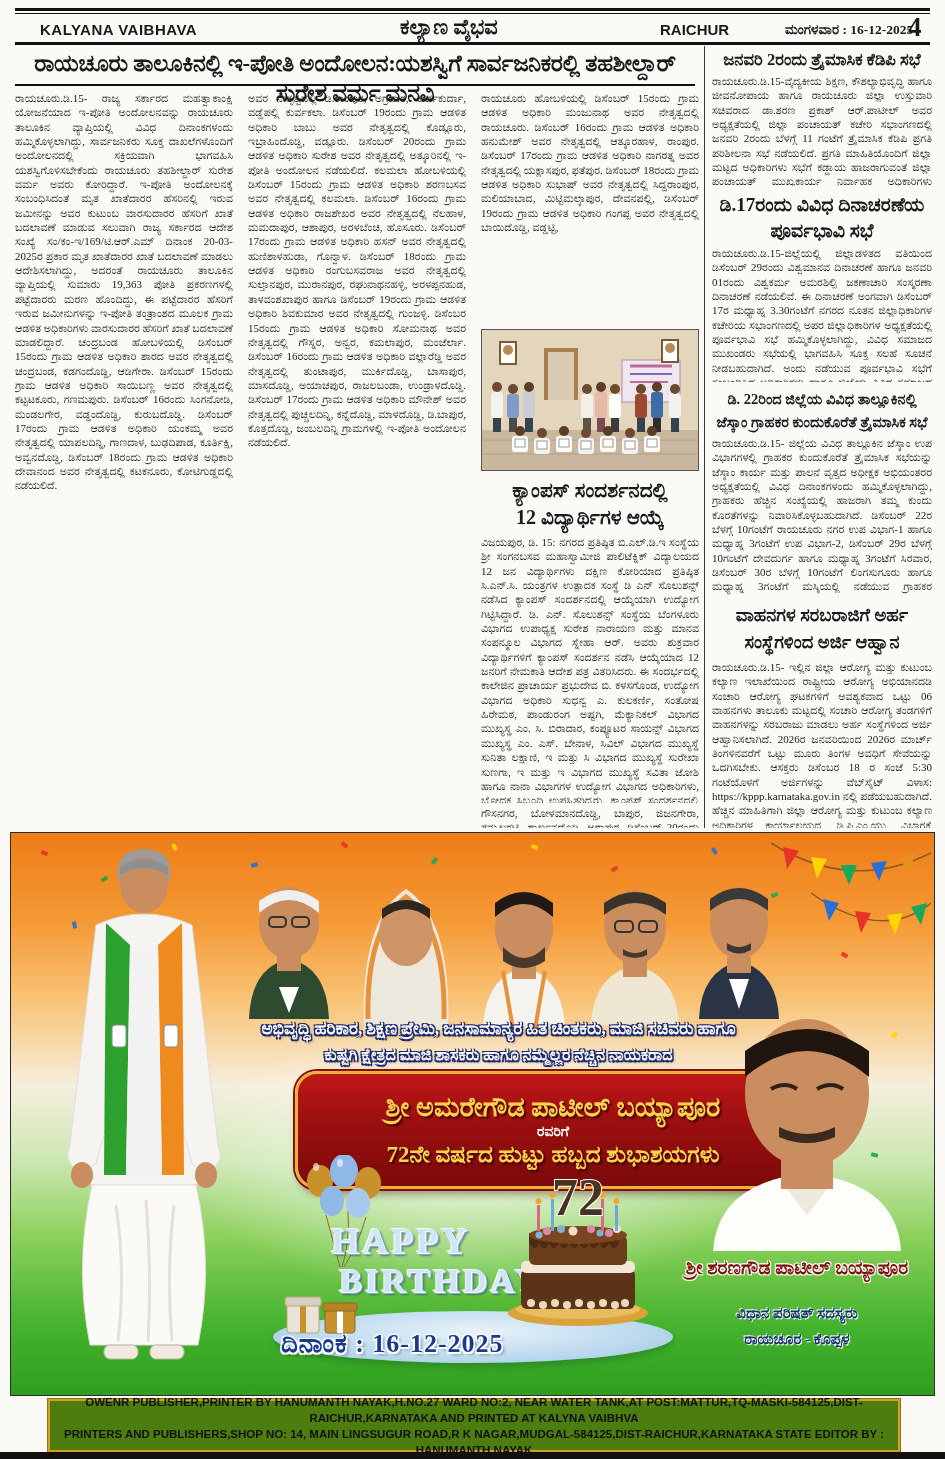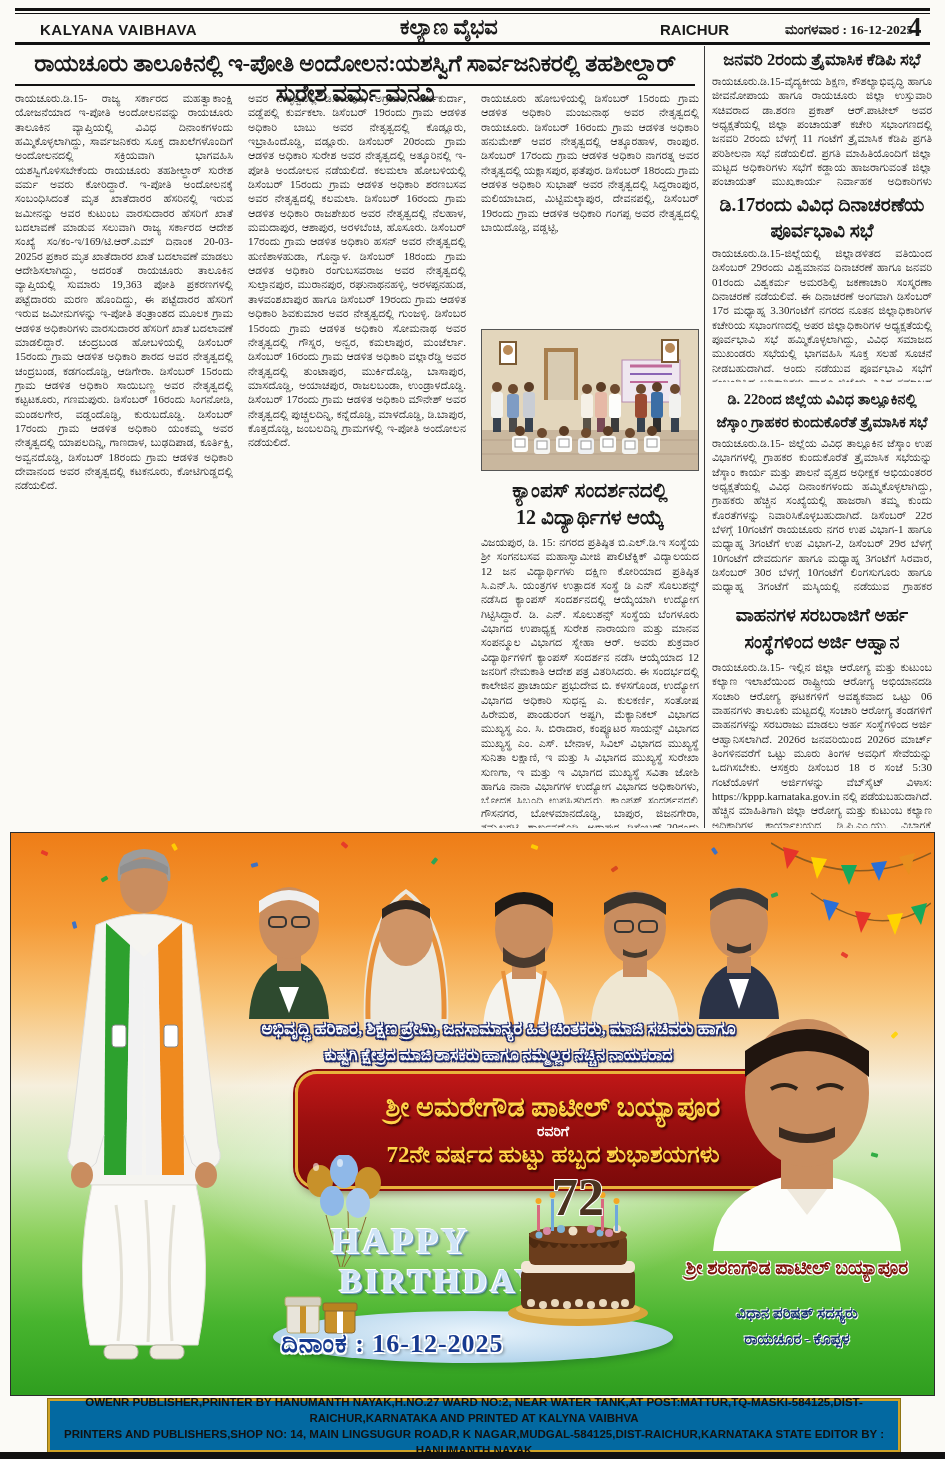--- a/index.html
+++ b/index.html
@@ -72,21 +72,21 @@
   .cf span:nth-child(7){left:520px;top:12px;background:#ffd400;transform:rotate(20deg);}
   .cf span:nth-child(8){left:600px;top:34px;background:#d6411f;transform:rotate(-35deg);}
   .cf span:nth-child(9){left:700px;top:16px;background:#2a6fd6;transform:rotate(55deg);}
   .cf span:nth-child(10){left:760px;top:60px;background:#16a85c;transform:rotate(-20deg);}
   .cf span:nth-child(11){left:830px;top:120px;background:#e6332a;transform:rotate(30deg);}
   .cf span:nth-child(12){left:880px;top:200px;background:#ffd400;transform:rotate(-45deg);}
   .cf span:nth-child(13){left:860px;top:320px;background:#1fa637;transform:rotate(15deg);}
   .cf span:nth-child(14){left:60px;top:90px;background:#2a6fd6;transform:rotate(75deg);}
   
   .footer-box{
-    background:#0369a1;border:2px solid #cfa226;box-shadow:0 0 0 1px #8f7413;
+    background:#4d7c0f;border:2px solid #cfa226;box-shadow:0 0 0 1px #8f7413;
     font-family:"Liberation Sans","DejaVu Sans",sans-serif;
     font-weight:bold;font-size:11.5px;line-height:16px;text-align:center;color:#111;
     display:flex;flex-direction:column;justify-content:center;
   }
 </style>
 </head>
 <body>
 
 <div class="abs rule" style="left:15px;right:15px;top:8px;height:2.5px;"></div>
 <div class="abs rule" style="left:15px;right:15px;top:13px;height:1px;"></div>

